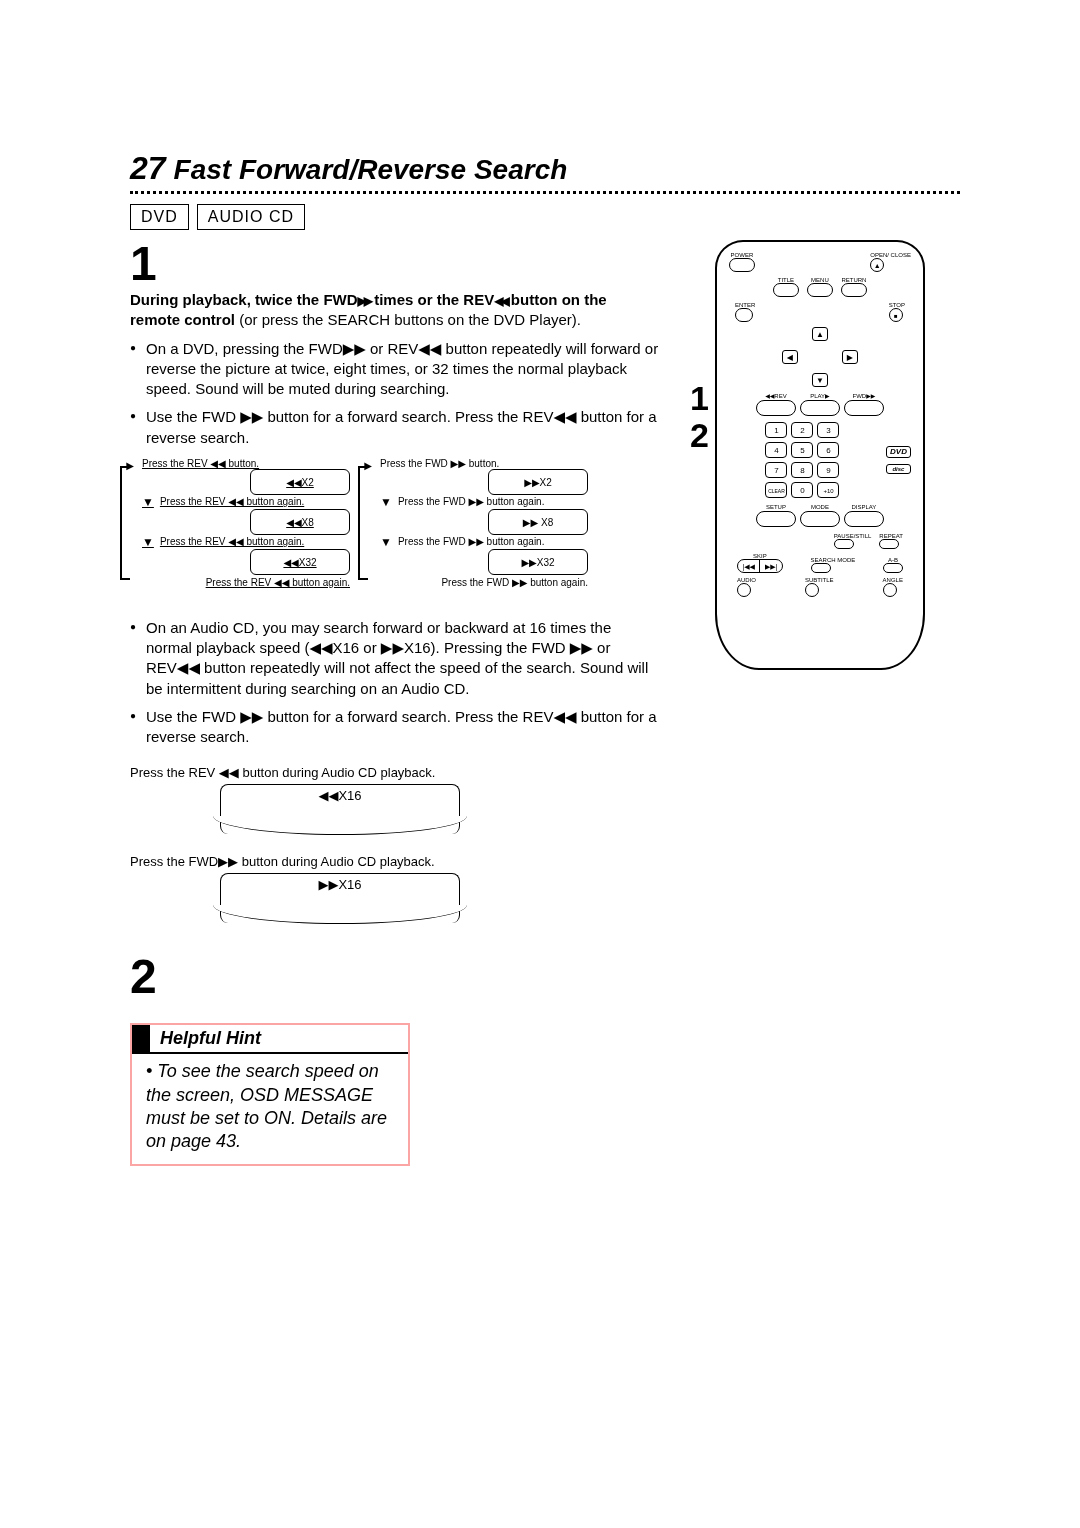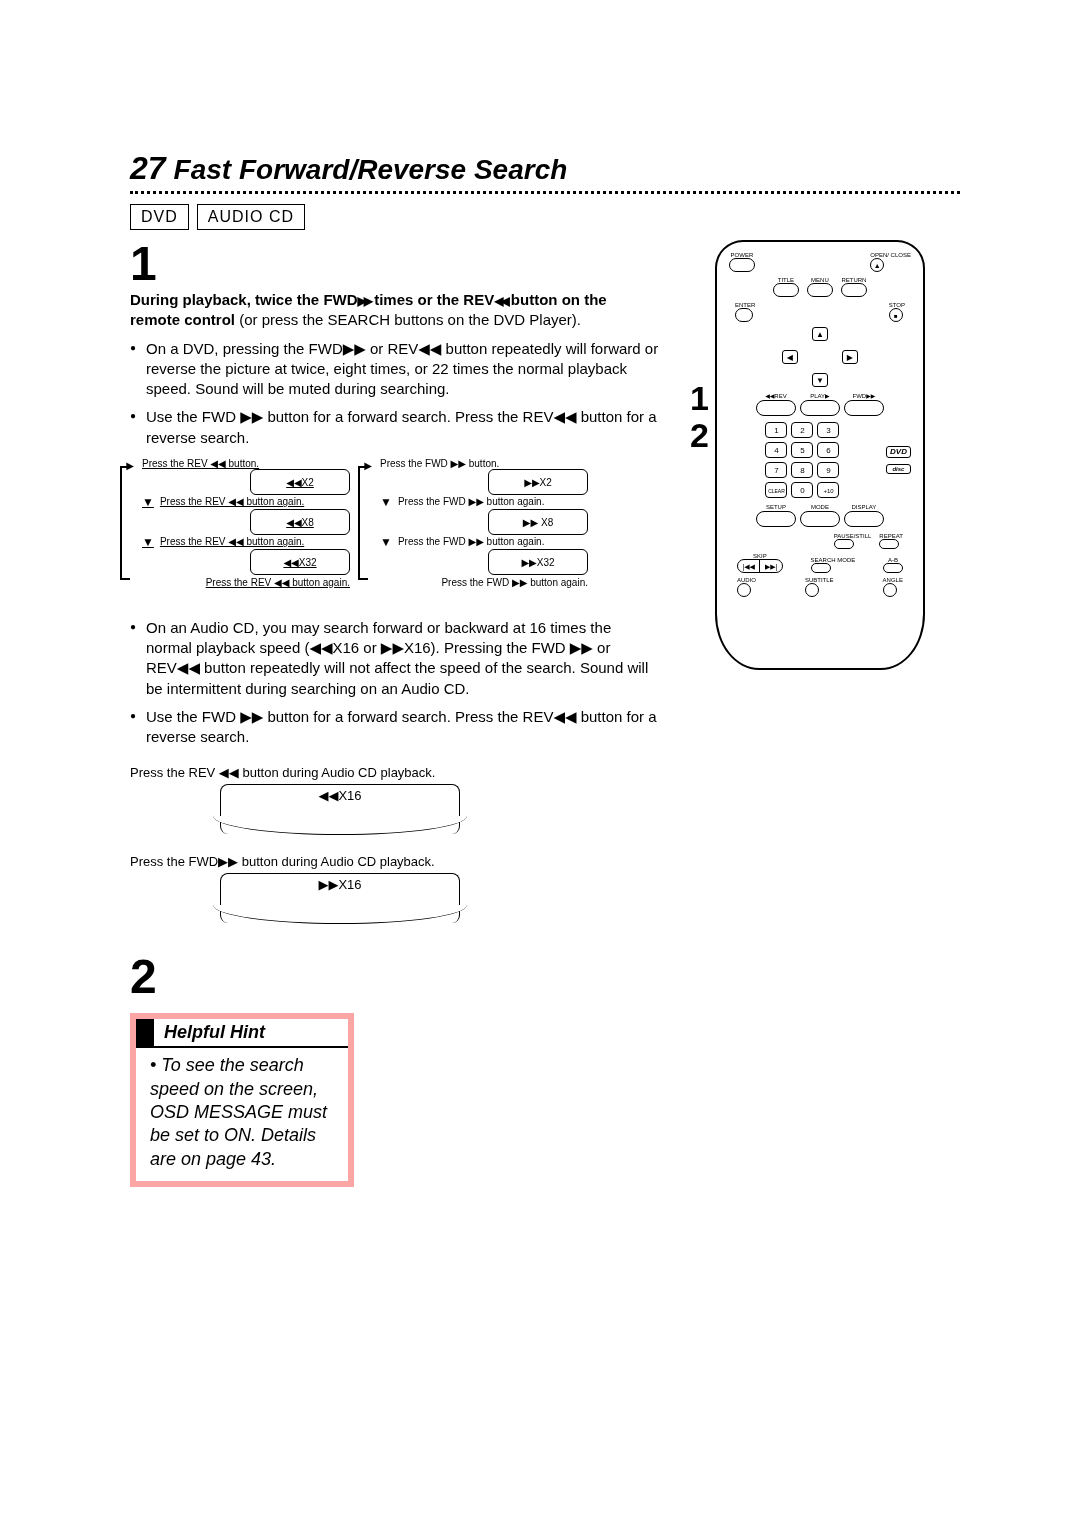--- a/index.html
+++ b/index.html
@@ -104,23 +104,23 @@
   .cdbox::after {
     content:"";
     position:absolute; left:-8px; right:-8px; bottom:-1px; height:18px;
     background: #fff;
     border-top: 1px solid #000;
     border-radius: 50% 50% 0 0 / 100% 100% 0 0;
     transform: scaleY(-1);
   }
   .step2 { margin-top: 30px; }
   .hint {
-    border: 6px solid #fca5a5;
-    margin-top: 0;
-    width: 224px;
+    border: 2px solid #fca5a5;
+    margin-top: 10px;
+    width: 280px;
   }
   .hint-head {
     background: #fff;
     border-bottom: 2px solid #000;
     padding: 3px 10px;
     font-style: italic;
     font-weight: bold;
     font-size: 18px;
     background: #e8e8e8;
     background: linear-gradient(#fff,#fff);
@@ -190,21 +190,21 @@
   </div>
 
   <div class="layout">
     <div class="main-col">
       <div class="bignum">1</div>
       <div class="para">
         <b><span>During playback, twice the FWD</span><span class="fwd"></span><span> times or the REV</span><span class="rev"></span>
         <span>button on the remote control</span></b><span> (or press the SEARCH buttons on the DVD Player).</span>
       </div>
       <ul class="bul">
-        <li>On a DVD, pressing the FWD▶▶ or REV◀◀ button repeatedly will forward or reverse the picture at twice, eight times, or 22 times the normal playback speed. Sound will be muted during searching.</li>
+        <li>On a DVD, pressing the FWD▶▶ or REV◀◀ button repeatedly will forward or reverse the picture at twice, eight times, or 32 times the normal playback speed. Sound will be muted during searching.</li>
         <li>Use the FWD ▶▶ button for a forward search. Press the REV◀◀ button for a reverse search.</li>
       </ul>
 
       <div class="flowpair">
 
         <div class="flowcol">
           <div class="flowcol-inner" style="position:relative; padding-left:12px;text-decoration:underline;">
             <div class="return-line"></div>
             <div class="step-label">Press the REV ◀◀ button.</div>
             <div class="roundbox">◀◀X2</div>

